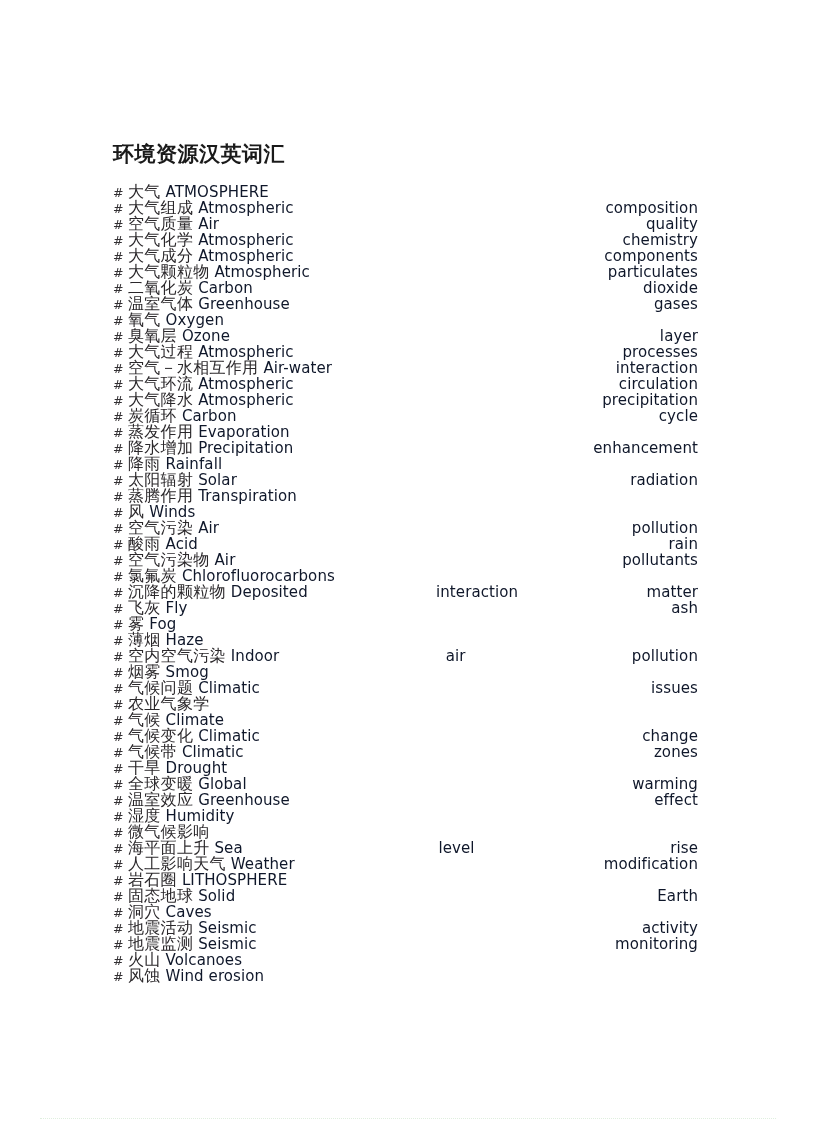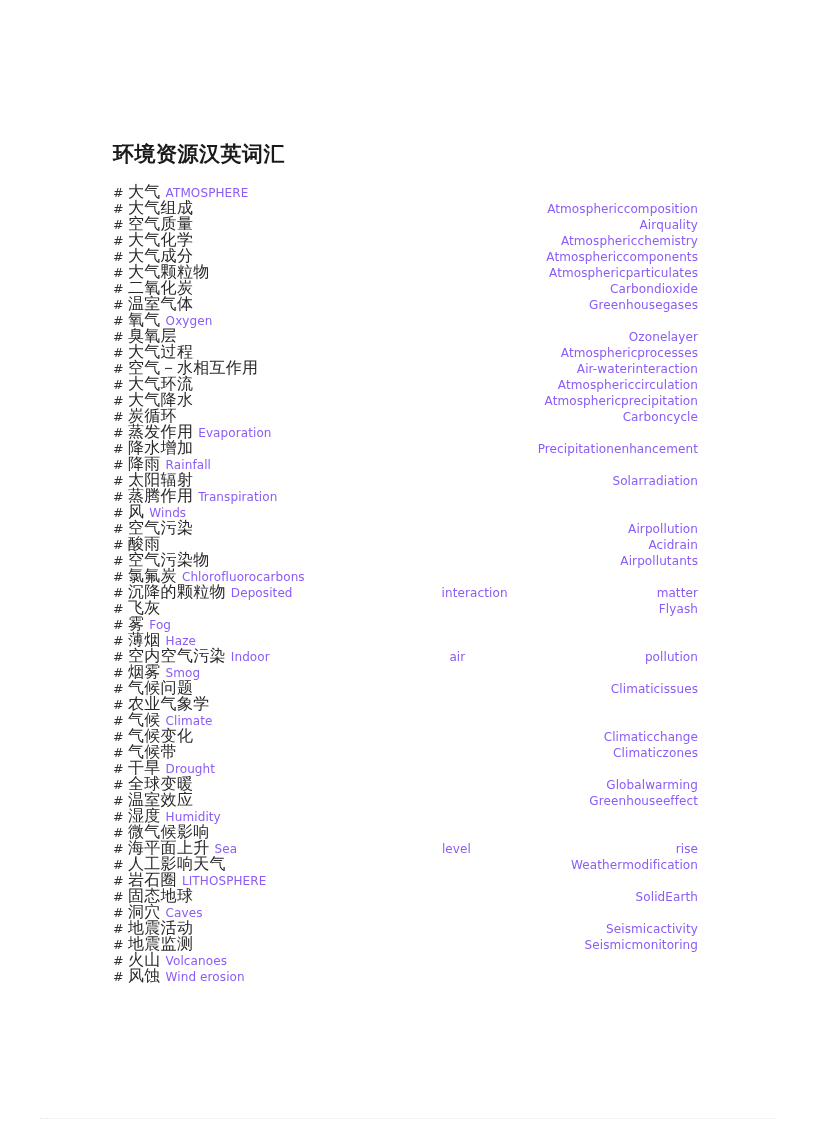--- a/index.html
+++ b/index.html
@@ -69,28 +69,28 @@
     letter-spacing: 0.3px;
     color: #2b282b;
     padding-right: 5px;
   }
 
   
   .en {
     flex: 1 1 auto;
     display: flex;
     justify-content: space-between;
-    font-size: 12px;
-    color: #8b5cf6;
+    font-size: 15px;
+    color: #0f172a;
     letter-spacing: 0.1px;
   }
   
   .en.one { justify-content: flex-start; }
   
-  .en.two { justify-content: flex-end; }
+  .en.two { justify-content: space-between; }
   
   .en.three { justify-content: space-between; }
 
   .en span { display: inline-block; }
 
   #bottom-rule {
     position: absolute;
     left: 40px;
     top: 1110px;
     width: 736px;

